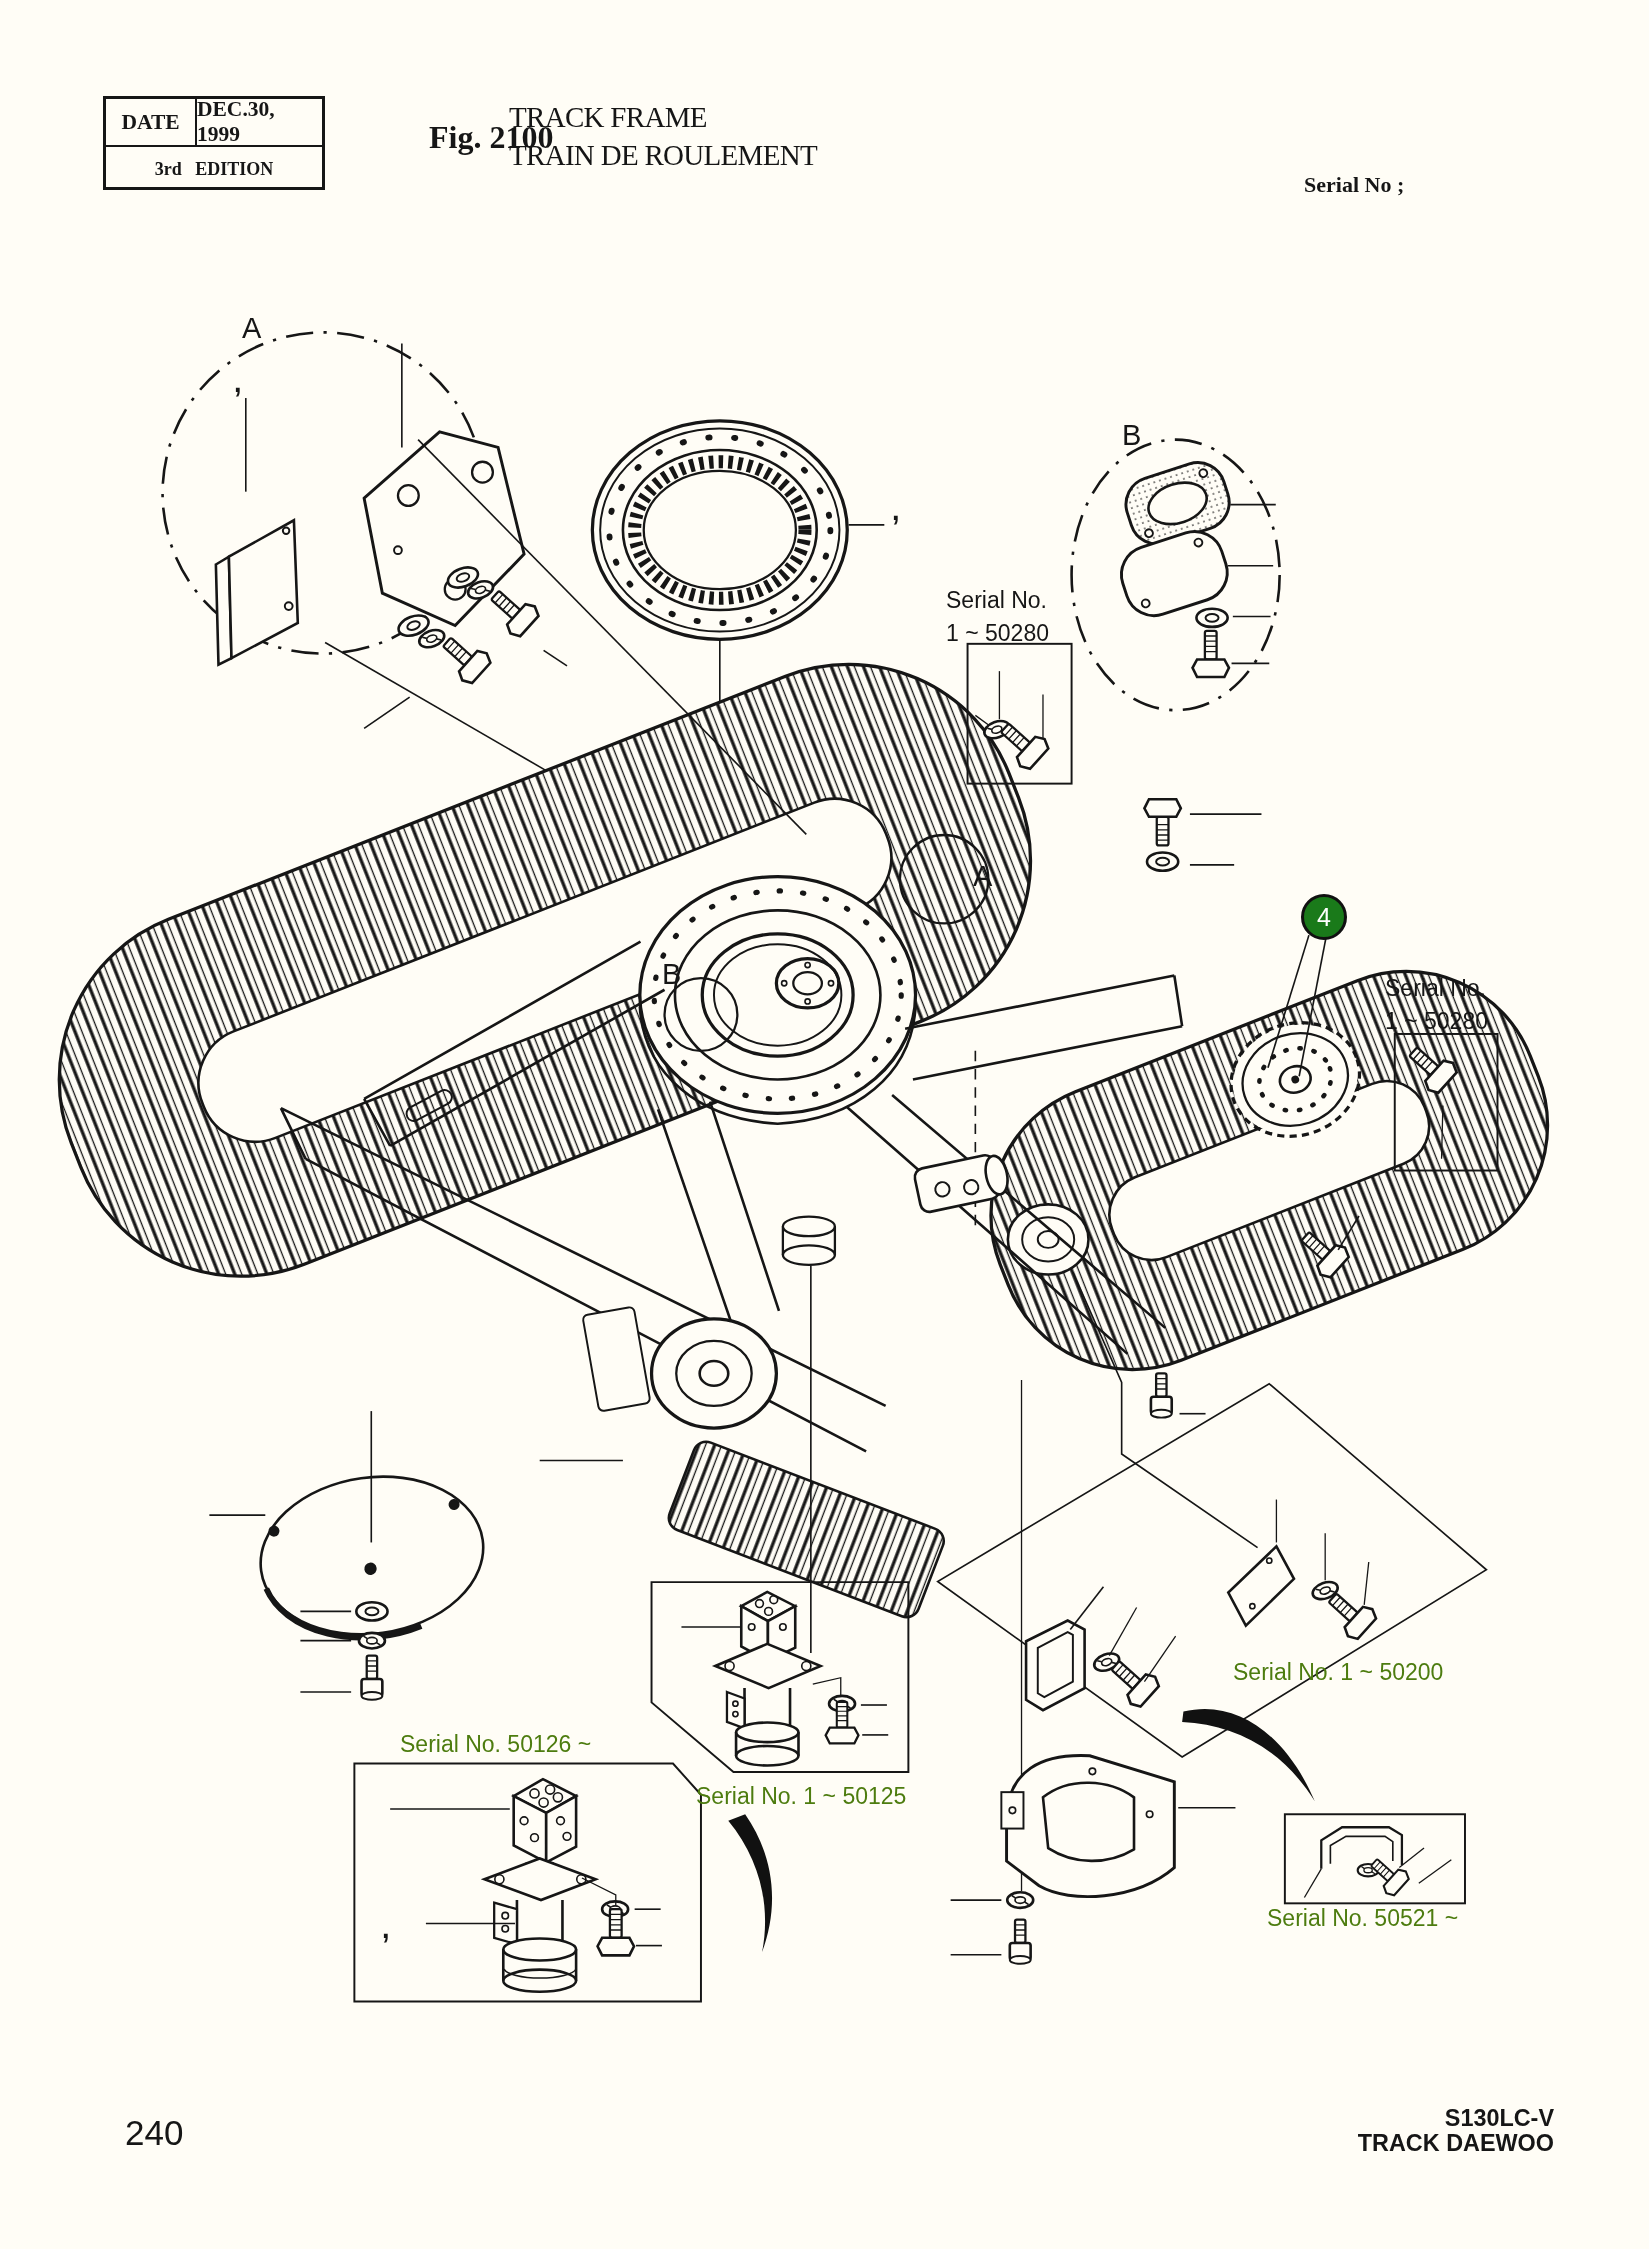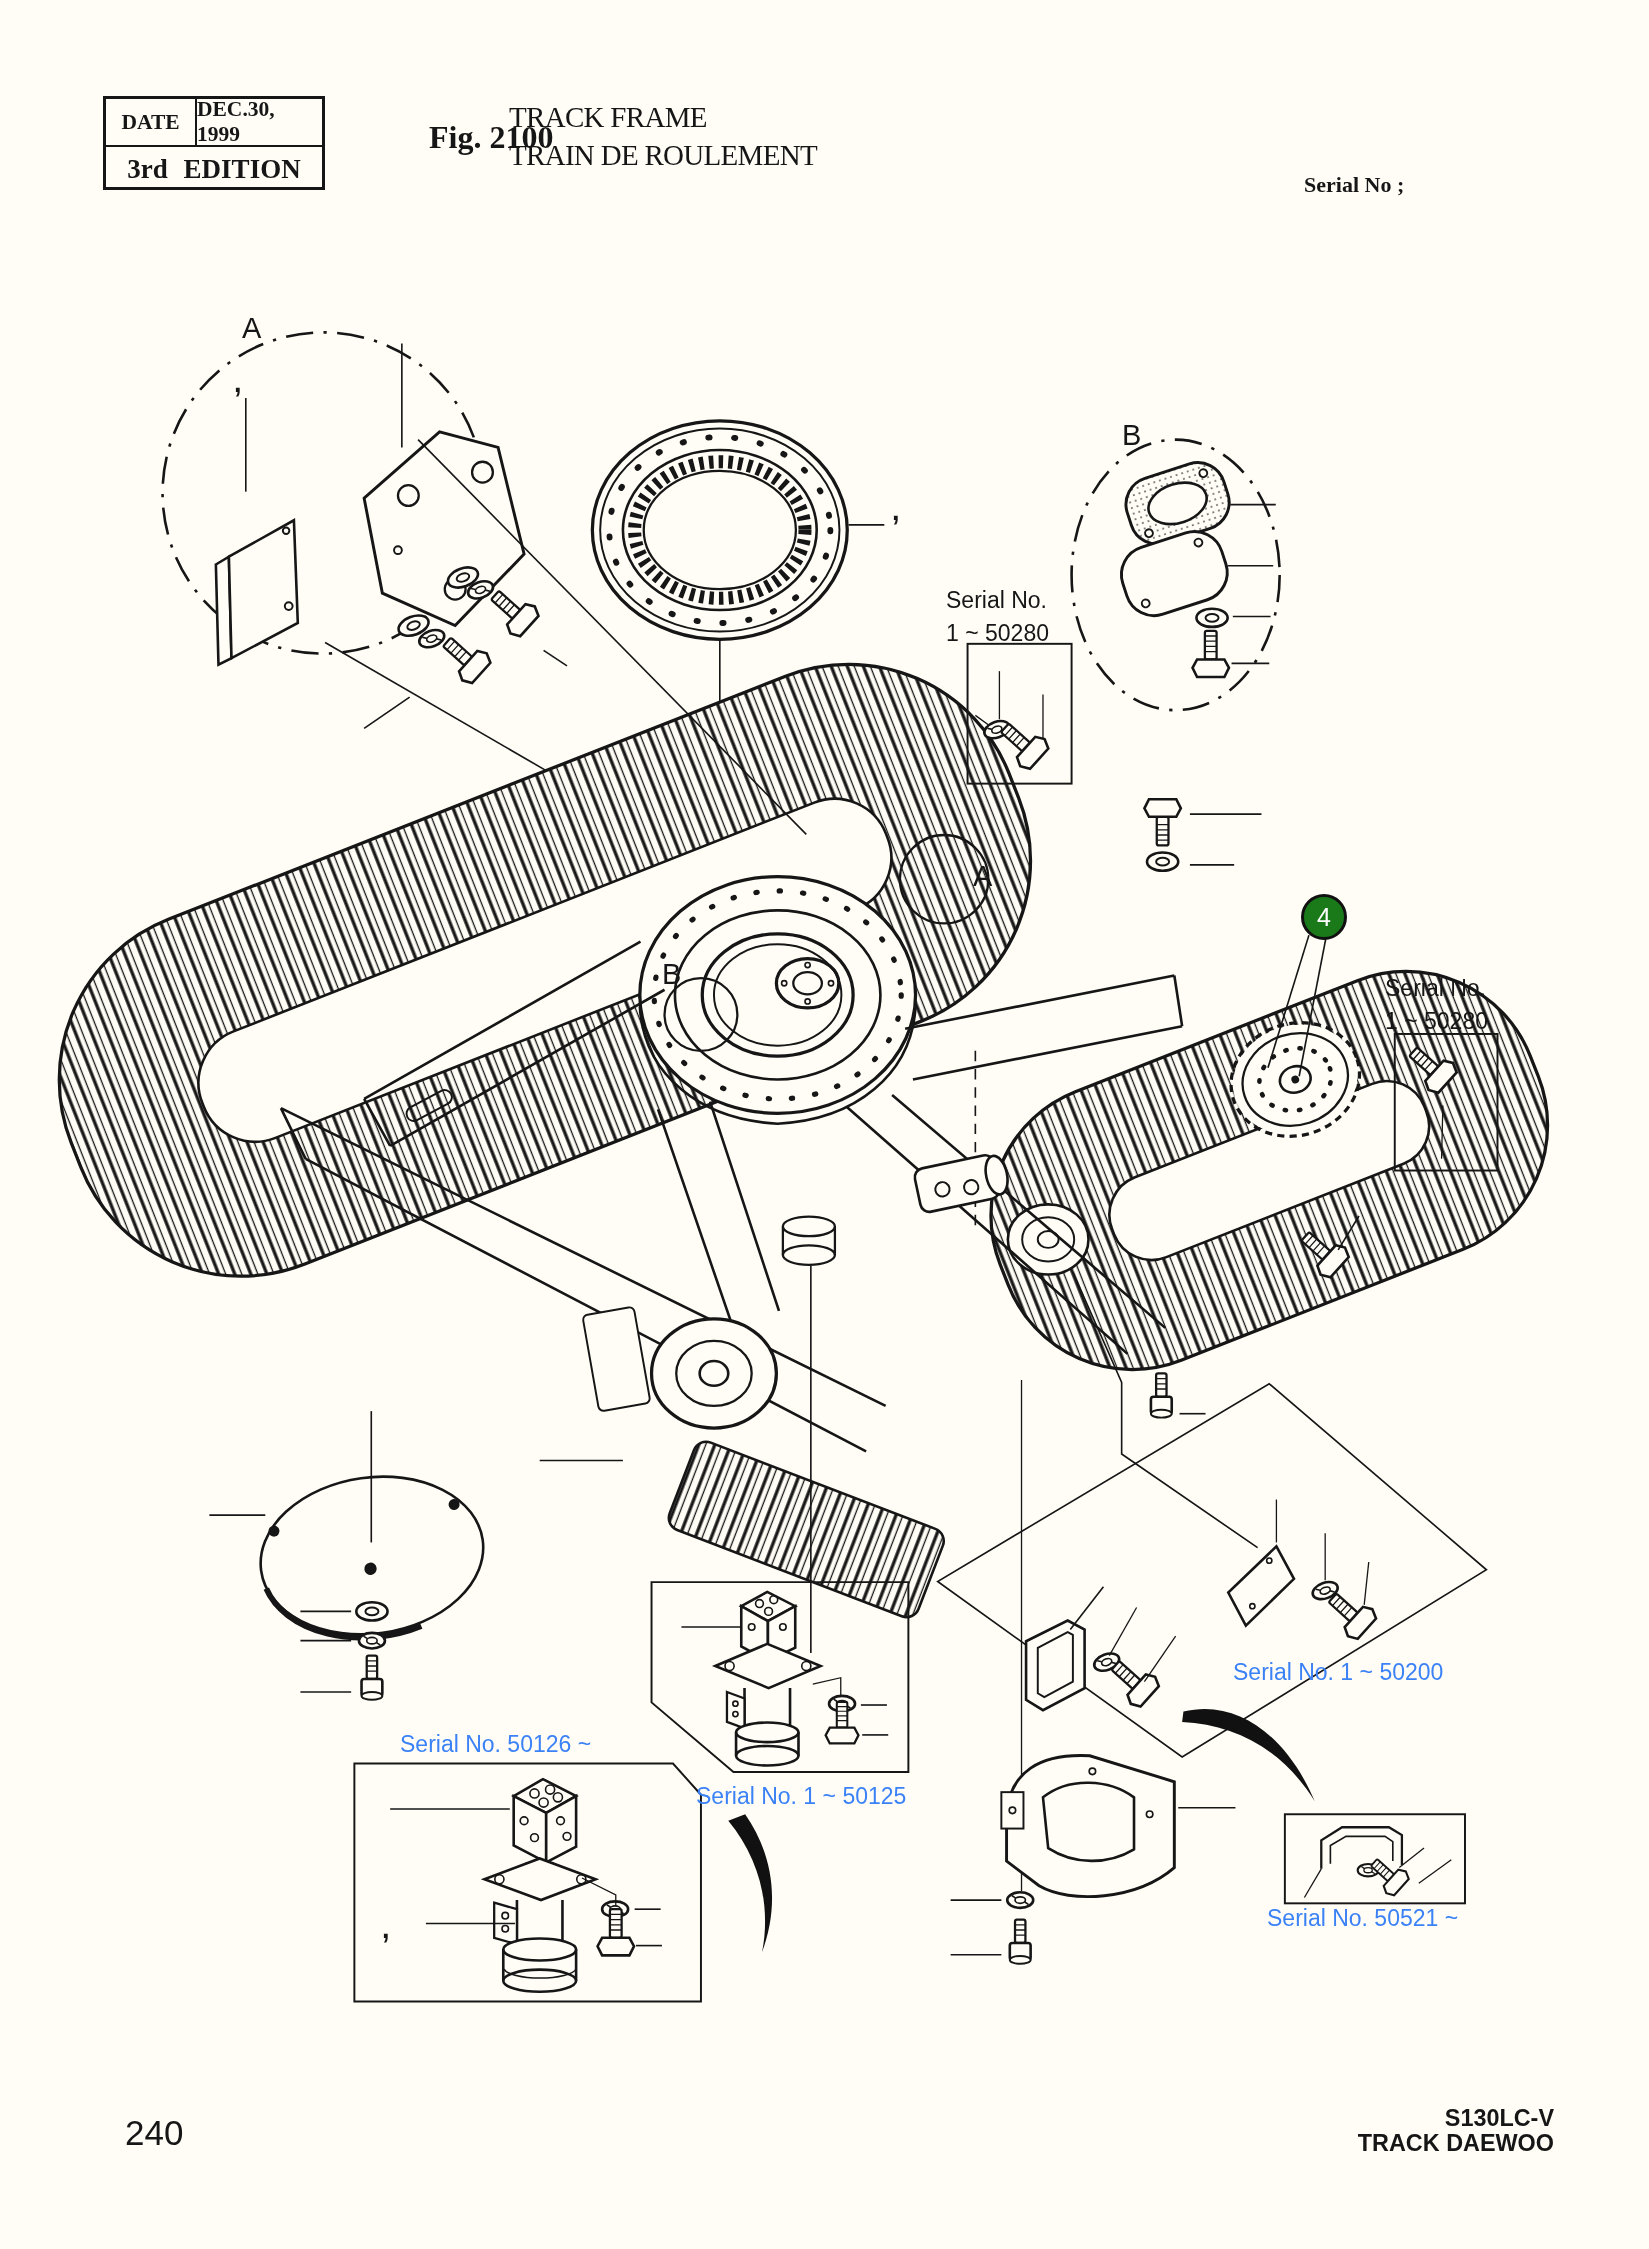--- a/index.html
+++ b/index.html
@@ -5,26 +5,26 @@
   html,body{margin:0;padding:0;}
   body{width:1649px;height:2250px;position:relative;background:#fffdf6;
        font-family:"Liberation Sans",sans-serif;color:#161616;overflow:hidden;}
   .abs{position:absolute;}
   
   .datebox{left:103px;top:96px;width:222px;height:94px;border:3.3px solid #161616;
            box-sizing:border-box;font-family:"Liberation Serif",serif;font-weight:bold;}
   .datebox .row1{display:flex;height:48px;border-bottom:2.6px solid #161616;box-sizing:border-box;}
   .datebox .c1{width:91px;border-right:2.6px solid #161616;display:flex;align-items:center;justify-content:center;font-size:21.5px;box-sizing:border-box;}
   .datebox .c2{flex:1;display:flex;align-items:center;justify-content:center;font-size:21.5px;}
-  .datebox .row2{height:44px;display:flex;align-items:center;justify-content:center;font-size:27px;word-spacing:9px;}
+  .datebox .row2{height:44px;display:flex;align-items:center;justify-content:center;font-size:18px;word-spacing:9px;}
   .figlabel{left:429px;top:119px;font-family:"Liberation Serif",serif;font-weight:bold;font-size:32px;}
   .titleblock{left:509px;top:98px;font-family:"Liberation Serif",serif;font-weight:normal;font-size:29px;line-height:38px;letter-spacing:-0.7px;white-space:nowrap;}
   .serialheading{left:1304px;top:172px;font-family:"Liberation Serif",serif;font-weight:bold;font-size:22px;}
   
-  .lbl{font-size:23px;color:#3b82f6;white-space:nowrap;}
+  .lbl{font-size:23px;color:#4d7c0f;white-space:nowrap;}
   .lbl2{font-size:23px;line-height:33px;white-space:nowrap;}
   .letter{font-size:29px;}
   .tick{font-size:27px;font-weight:bold;}
   .badge{left:1301px;top:894px;width:40px;height:40px;border-radius:50%;
          background:#1a7a1a;border:3.9px solid #111;color:#fff;display:flex;
          align-items:center;justify-content:center;font-size:25px;}
   
   .pagenum{left:113px;top:2113px;font-size:35px;font-weight:normal;margin-left:12px;}
   .footright{right:95px;top:2106px;text-align:right;font-size:23.4px;font-weight:bold;line-height:25px;white-space:nowrap;margin-left:29px;}
   svg{position:absolute;left:0;top:0;}

